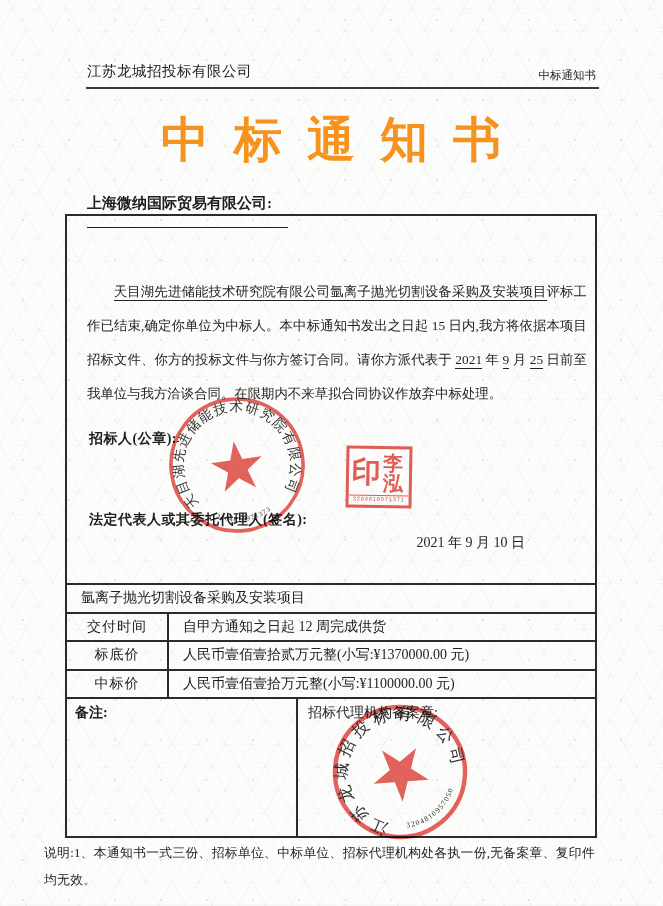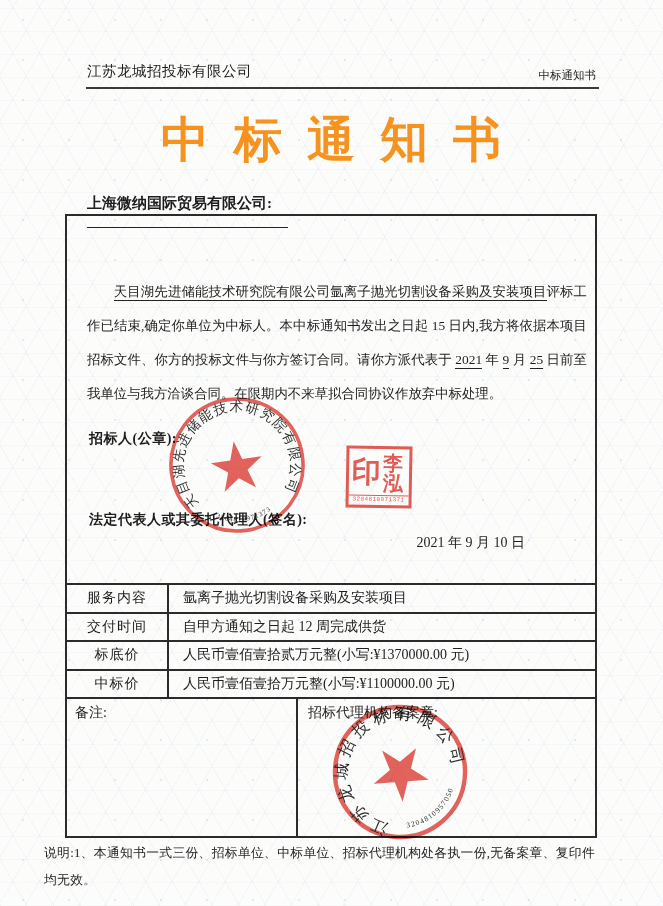--- a/index.html
+++ b/index.html
@@ -51,21 +51,21 @@
   .sign-date{position:absolute;right:70px;top:318px;font-size:14px;}
   .info-table{position:absolute;left:0;right:0;top:367px;bottom:0;border-top:2px solid var(--line);}
   .t-row{display:flex;height:28.5px;border-bottom:2px solid var(--line);box-sizing:border-box;}
   .t-label{
     width:100px;border-right:2px solid var(--line);box-sizing:content-box;
     display:flex;align-items:center;justify-content:center;
     font-size:14px;letter-spacing:1px;
   }
   .t-value{flex:1;display:flex;align-items:center;padding-left:14px;font-size:14px;}
   .remark-row{display:flex;height:139px;}
-  .remark-cell{width:231px;border-right:2px solid var(--line);box-sizing:border-box;padding:5px 8px;font-size:14px;}
+  .remark-cell{width:231px;border-right:2px solid var(--line);box-sizing:border-box;padding:5px 8px;font-size:14px;font-weight:bold;}
   .agency-cell{flex:1;padding:5px 10px;font-size:14px;}
   .footer-note{left:44px;top:840px;width:558px;font-size:12.8px;line-height:27px;letter-spacing:0.3px;}
   .made-by{left:0;right:70px;top:864px;text-align:right;font-size:13.2px;}
   
   .seal{color:var(--seal-red);opacity:0.84;mix-blend-mode:multiply;z-index:5;}
   .seal-tenderer{left:162px;top:390px;transform:rotate(-8deg);}
   .seal-agency{left:325px;top:697px;transform:rotate(-40deg);}
   .stamp{
     left:346px;top:446px;width:66px;height:62px;box-sizing:border-box;
     border:3px solid var(--seal-red);color:var(--seal-red);
@@ -99,21 +99,20 @@
 
   <div class="abs main-box">
     <p class="body-text"><span class="u">天目湖先进储能技术研究院有限公司氩离子抛光切割设备采购及安装项目</span><span>评标工作已结束,确定你单位为中标人。本中标通知书发出之日起 15 日内,我方将依据本项目招标文件、你方的投标文件与你方签订合同。请你方派代表于 </span><span class="u">2021</span><span> 年 </span><span class="u">9</span><span> 月 </span><span class="u">25</span><span> 日前至我单位与我方洽谈合同。在限期内不来草拟合同协议作放弃中标处理。</span></p>
 
     <div class="sign-label sign-tenderer">招标人(公章):</div>
     <div class="sign-label sign-agent">法定代表人或其委托代理人(签名):</div>
     <div class="sign-date">2021 年 9 月 10 日</div>
 
     <div class="info-table">
       <div class="t-row">
-        <div class="t-label">服务内容</div>
         <div class="t-value">氩离子抛光切割设备采购及安装项目</div>
       </div>
       <div class="t-row">
         <div class="t-label">交付时间</div>
         <div class="t-value">自甲方通知之日起 12 周完成供货</div>
       </div>
       <div class="t-row">
         <div class="t-label">标底价</div>
         <div class="t-value">人民币壹佰壹拾贰万元整(小写:¥1370000.00 元)</div>
       </div>

